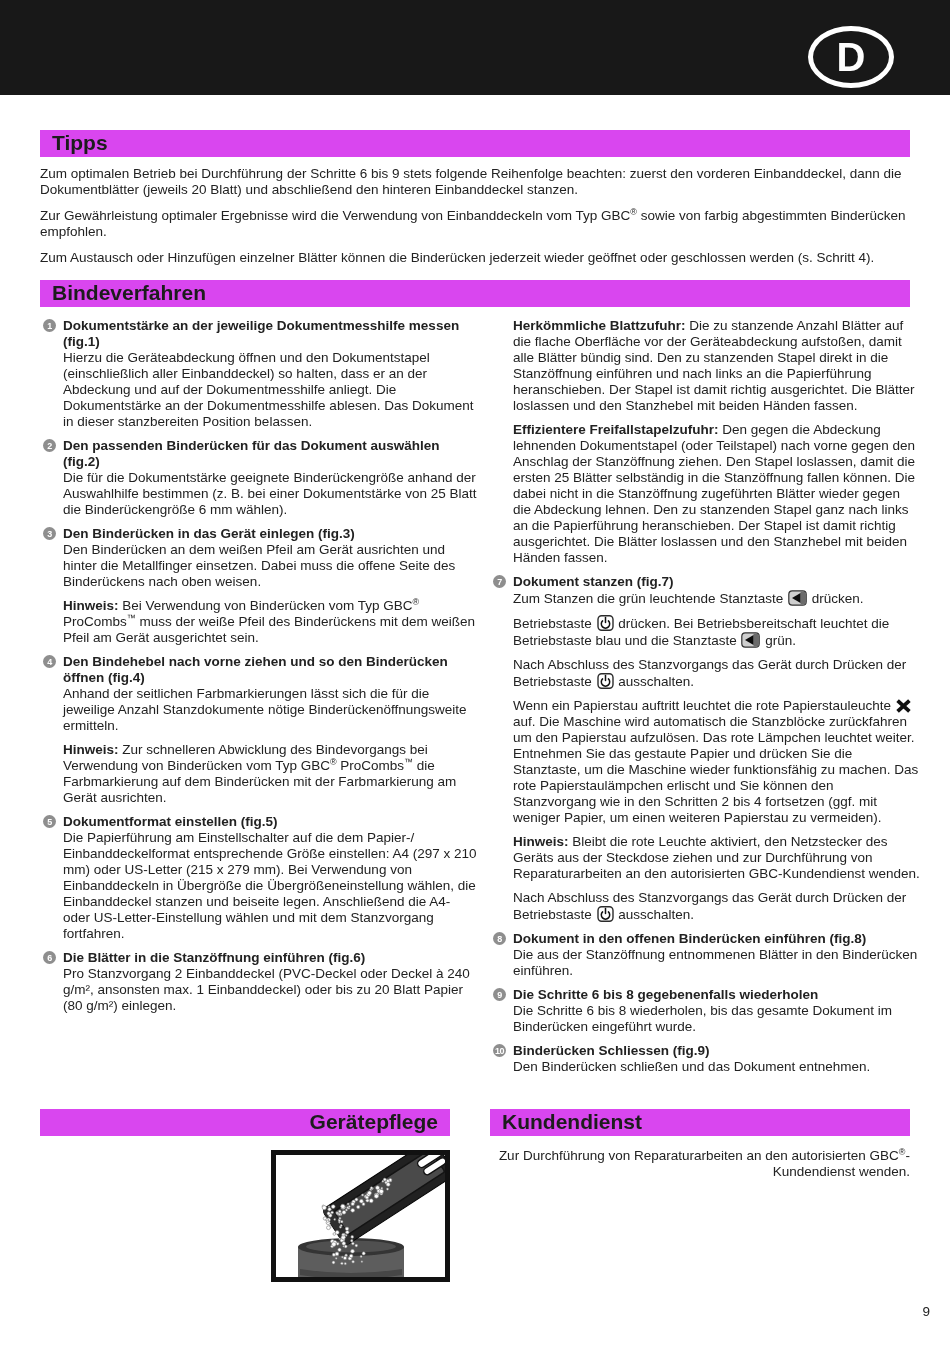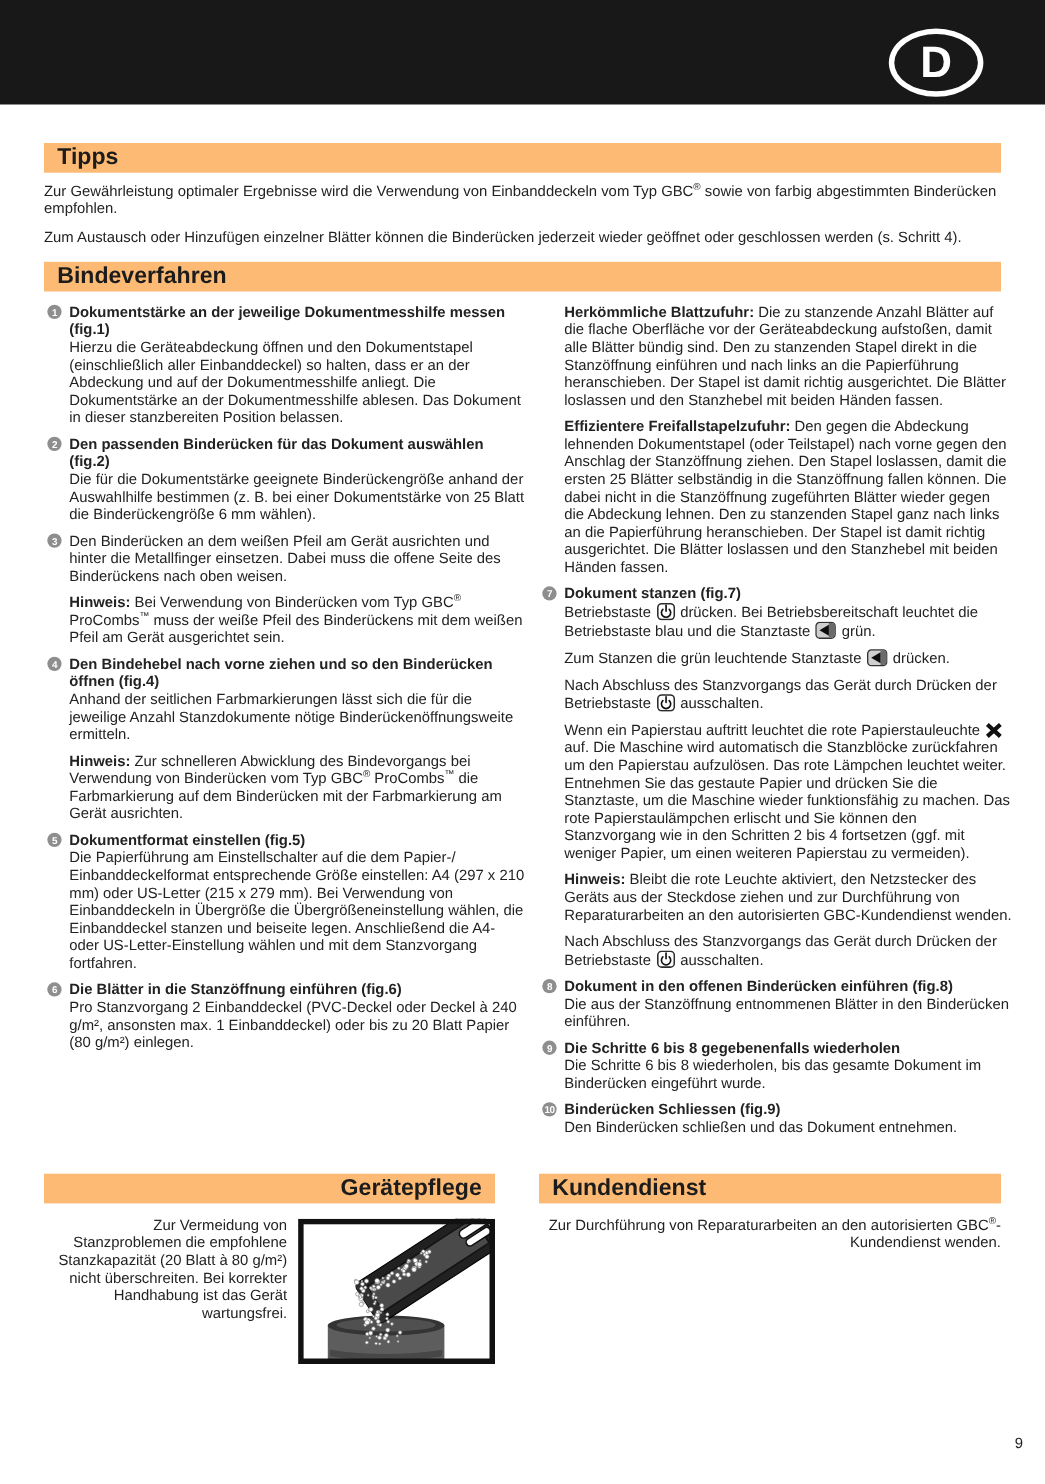--- a/index.html
+++ b/index.html
@@ -4,21 +4,21 @@
 <style>
   html,body{margin:0;padding:0;background:#fff;}
   .page{position:relative;width:950px;height:1349px;background:#fff;overflow:hidden;
         font-family:"Liberation Sans",sans-serif;color:#222;font-size:13.5px;line-height:16px;}
   
   .topbar{height:95px;background:#181818;position:relative;}
   .lang-badge{position:absolute;right:56px;top:26px;width:76px;height:52px;border:5px solid #fff;
               border-radius:50%;display:flex;align-items:center;justify-content:center;}
   .lang-badge span{color:#fff;font-weight:bold;font-size:40px;line-height:1;}
   .content{padding:0 30px 0 40px;}
-  .section-bar{background:#fdba74;color:#1c1c1c;font-size:21px;font-weight:bold;
+  .section-bar{background:#d946ef;color:#1c1c1c;font-size:21px;font-weight:bold;
                padding:5px 12px 6px;width:846px;box-sizing:content-box;}
   .bar-tipps{margin-top:35px;}
   .bar-binde{margin-top:14px;}
   .tipps-body{margin-top:9px;width:866px;}
   .tipps-body p{margin:0 0 10px;}
   
   .cols{display:flex;margin-top:11px;}
   .colL{width:440px;margin-right:10px;}
   .colR{width:430px;}
   .step{position:relative;padding-left:23px;margin-bottom:2px;}
@@ -55,20 +55,21 @@
       <span>D</span>
     </div>
   </header>
 
   <div class="content">
 
     <div class="section-bar bar-tipps">
       <span>Tipps</span>
     </div>
     <div class="tipps-body" id="tippsBody">
+        <p>Zum optimalen Betrieb bei Durchführung der Schritte 6 bis 9 stets folgende Reihenfolge beachten: zuerst den vorderen Einbanddeckel, dann die Dokumentblätter (jeweils 20 Blatt) und abschließend den hinteren Einbanddeckel stanzen.</p>
         <p>Zur Gewährleistung optimaler Ergebnisse wird die Verwendung von Einbanddeckeln vom Typ GBC<sup>®</sup> sowie von farbig abgestimmten Binderücken empfohlen.</p>
         <p>Zum Austausch oder Hinzufügen einzelner Blätter können die Binderücken jederzeit wieder geöffnet oder geschlossen werden (s. Schritt 4).</p>
       </div>
 
     <div class="section-bar bar-binde">
       <span>Bindeverfahren</span>
     </div>
 
     <div class="cols">
       <div class="colL" id="colL">
@@ -77,20 +78,21 @@
             <div class="step-h">Dokumentstärke an der jeweilige Dokumentmesshilfe messen (fig.1)</div>
             <p>Hierzu die Geräteabdeckung öffnen und den Dokumentstapel (einschließlich aller Einbanddeckel) so halten, dass er an der Abdeckung und auf der Dokumentmesshilfe anliegt. Die Dokumentstärke an der Dokumentmesshilfe ablesen. Das Dokument in dieser stanzbereiten Position belassen.</p>
           </div>
           <div class="step">
             <span class="stepnum">2</span>
             <div class="step-h">Den passenden Binderücken für das Dokument auswählen (fig.2)</div>
             <p>Die für die Dokumentstärke geeignete Binderückengröße anhand der Auswahlhilfe bestimmen (z. B. bei einer Dokumentstärke von 25 Blatt die Binderückengröße 6 mm wählen).</p>
           </div>
           <div class="step">
             <span class="stepnum">3</span>
+            <div class="step-h">Den Binderücken in das Gerät einlegen (fig.3)</div>
             <p>Den Binderücken an dem weißen Pfeil am Gerät ausrichten und hinter die Metallfinger einsetzen. Dabei muss die offene Seite des Binderückens nach oben weisen.</p>
             <p><b>Hinweis:</b> Bei Verwendung von Binderücken vom Typ GBC<sup>®</sup> ProCombs<sup>™</sup> muss der weiße Pfeil des Binderückens mit dem weißen Pfeil am Gerät ausgerichtet sein.</p>
           </div>
           <div class="step">
             <span class="stepnum">4</span>
             <div class="step-h">Den Bindehebel nach vorne ziehen und so den Binderücken öffnen (fig.4)</div>
             <p>Anhand der seitlichen Farbmarkierungen lässt sich die für die jeweilige Anzahl Stanzdokumente nötige Binderückenöffnungsweite ermitteln.</p>
             <p><b>Hinweis:</b> Zur schnelleren Abwicklung des Bindevorgangs bei Verwendung von Binderücken vom Typ GBC<sup>®</sup> ProCombs<sup>™</sup> die Farbmarkierung auf dem Binderücken mit der Farbmarkierung am Gerät ausrichten.</p>
           </div>
           <div class="step">
@@ -107,34 +109,34 @@
       <div class="colR" id="colR">
           <div class="step">
             <p><b>Herkömmliche Blattzufuhr:</b> Die zu stanzende Anzahl Blätter auf die flache Oberfläche vor der Geräteabdeckung aufstoßen, damit alle Blätter bündig sind. Den zu stanzenden Stapel direkt in die Stanzöffnung einführen und nach links an die Papierführung heranschieben. Der Stapel ist damit richtig ausgerichtet. Die Blätter loslassen und den Stanzhebel mit beiden Händen fassen.</p>
           </div>
           <div class="step">
             <p><b>Effizientere Freifallstapelzufuhr:</b> Den gegen die Abdeckung lehnenden Dokumentstapel (oder Teilstapel) nach vorne gegen den Anschlag der Stanzöffnung ziehen. Den Stapel loslassen, damit die ersten 25 Blätter selbständig in die Stanzöffnung fallen können. Die dabei nicht in die Stanzöffnung zugeführten Blätter wieder gegen die Abdeckung lehnen. Den zu stanzenden Stapel ganz nach links an die Papierführung heranschieben. Der Stapel ist damit richtig ausgerichtet. Die Blätter loslassen und den Stanzhebel mit beiden Händen fassen.</p>
           </div>
           <div class="step">
             <span class="stepnum">7</span>
             <div class="step-h">Dokument stanzen (fig.7)</div>
+            <p>Zum Stanzen die grün leuchtende Stanztaste <span class="inline-icon"><svg width="19" height="16" viewBox="0 0 19 16">
+                  <rect x="0.8" y="0.8" width="17.4" height="14.4" rx="3.4" fill="#cfcfcf" stroke="#333" stroke-width="1.2"></rect>
+                  <path d="M12.5 1.4 h2.3 a3.2 3.2 0 0 1 3.2 3.2 v6.8 a3.2 3.2 0 0 1 -3.2 3.2 h-2.3 z" fill="#6b6b6b"></path>
+                  <polygon points="4,8 12.5,3 12.5,13" fill="#0d0d0d"></polygon>
+                </svg></span> drücken.</p>
             <p>Betriebstaste <span class="inline-icon"><svg width="17" height="16" viewBox="0 0 17 16">
                   <rect x="1" y="0.8" width="15" height="14.4" rx="3.6" fill="#fff" stroke="#2b2b2b" stroke-width="1.4"></rect>
                   <path d="M5.6 5.9 A4.2 4.2 0 1 0 11.4 5.9" fill="none" stroke="#111" stroke-width="1.5" stroke-linecap="round"></path>
                   <line x1="8.5" y1="2.4" x2="8.5" y2="7.6" stroke="#111" stroke-width="1.5" stroke-linecap="round"></line>
                 </svg></span> drücken. Bei Betriebsbereitschaft leuchtet die Betriebstaste blau und die Stanztaste <span class="inline-icon"><svg width="19" height="16" viewBox="0 0 19 16">
                   <rect x="0.8" y="0.8" width="17.4" height="14.4" rx="3.4" fill="#cfcfcf" stroke="#333" stroke-width="1.2"></rect>
                   <path d="M12.5 1.4 h2.3 a3.2 3.2 0 0 1 3.2 3.2 v6.8 a3.2 3.2 0 0 1 -3.2 3.2 h-2.3 z" fill="#6b6b6b"></path>
                   <polygon points="4,8 12.5,3 12.5,13" fill="#0d0d0d"></polygon>
                 </svg></span> grün.</p>
-            <p>Zum Stanzen die grün leuchtende Stanztaste <span class="inline-icon"><svg width="19" height="16" viewBox="0 0 19 16">
-                  <rect x="0.8" y="0.8" width="17.4" height="14.4" rx="3.4" fill="#cfcfcf" stroke="#333" stroke-width="1.2"></rect>
-                  <path d="M12.5 1.4 h2.3 a3.2 3.2 0 0 1 3.2 3.2 v6.8 a3.2 3.2 0 0 1 -3.2 3.2 h-2.3 z" fill="#6b6b6b"></path>
-                  <polygon points="4,8 12.5,3 12.5,13" fill="#0d0d0d"></polygon>
-                </svg></span> drücken.</p>
             <p>Nach Abschluss des Stanzvorgangs das Gerät durch Drücken der Betriebstaste <span class="inline-icon"><svg width="17" height="16" viewBox="0 0 17 16">
                   <rect x="1" y="0.8" width="15" height="14.4" rx="3.6" fill="#fff" stroke="#2b2b2b" stroke-width="1.4"></rect>
                   <path d="M5.6 5.9 A4.2 4.2 0 1 0 11.4 5.9" fill="none" stroke="#111" stroke-width="1.5" stroke-linecap="round"></path>
                   <line x1="8.5" y1="2.4" x2="8.5" y2="7.6" stroke="#111" stroke-width="1.5" stroke-linecap="round"></line>
                 </svg></span> ausschalten.</p>
             <p>Wenn ein Papierstau auftritt leuchtet die rote Papierstauleuchte <span class="inline-icon"><svg width="15" height="14" viewBox="0 0 15 14">
                   <path d="M1.6 1.6 L13.4 12.4 M13.4 1.6 L1.6 12.4" stroke="#111" stroke-width="3.8"></path>
                 </svg></span> auf. Die Maschine wird automatisch die Stanzblöcke zurückfahren um den Papierstau aufzulösen. Das rote Lämpchen leuchtet weiter. Entnehmen Sie das gestaute Papier und drücken Sie die Stanztaste, um die Maschine wieder funktionsfähig zu machen. Das rote Papierstaulämpchen erlischt und Sie können den Stanzvorgang wie in den Schritten 2 bis 4 fortsetzen (ggf. mit weniger Papier, um einen weiteren Papierstau zu vermeiden).</p>
             <p><b>Hinweis:</b> Bleibt die rote Leuchte aktiviert, den Netzstecker des Geräts aus der Steckdose ziehen und zur Durchführung von Reparaturarbeiten an den autorisierten GBC-Kundendienst wenden.</p>
             <p>Nach Abschluss des Stanzvorgangs das Gerät durch Drücken der Betriebstaste <span class="inline-icon"><svg width="17" height="16" viewBox="0 0 17 16">
@@ -303,21 +305,20 @@
                   <circle cx="63.8" cy="92.5" r="2.1"></circle>
                   <circle cx="80.8" cy="90.8" r="1.2"></circle>
                   <circle cx="56.7" cy="71.2" r="1.2"></circle>
                   <circle cx="92.7" cy="103.4" r="1.6"></circle>
                   <circle cx="62.8" cy="94.2" r="2.2"></circle>
                 </g>
 
               <rect x="2.5" y="2.5" width="174" height="127" fill="none" stroke="#111" stroke-width="5"></rect>
             </svg>
           </span>
-            <p>Zur Vermeidung von Stanzproblemen die empfohlene Stanzkapazität (20 Blatt à 80 g/m²) nicht überschreiten. Bei korrekter Handhabung ist das Gerät wartungsfrei.</p>
           </div>
       </div>
       <div class="bcolR">
         <div class="section-bar bar-small2">
           <span>Kundendienst</span>
         </div>
         <div class="kd-body" id="kdBody">
             <p>Zur Durchführung von Reparaturarbeiten an den autorisierten GBC<sup>®</sup>-Kundendienst wenden.</p>
           </div>
       </div>

